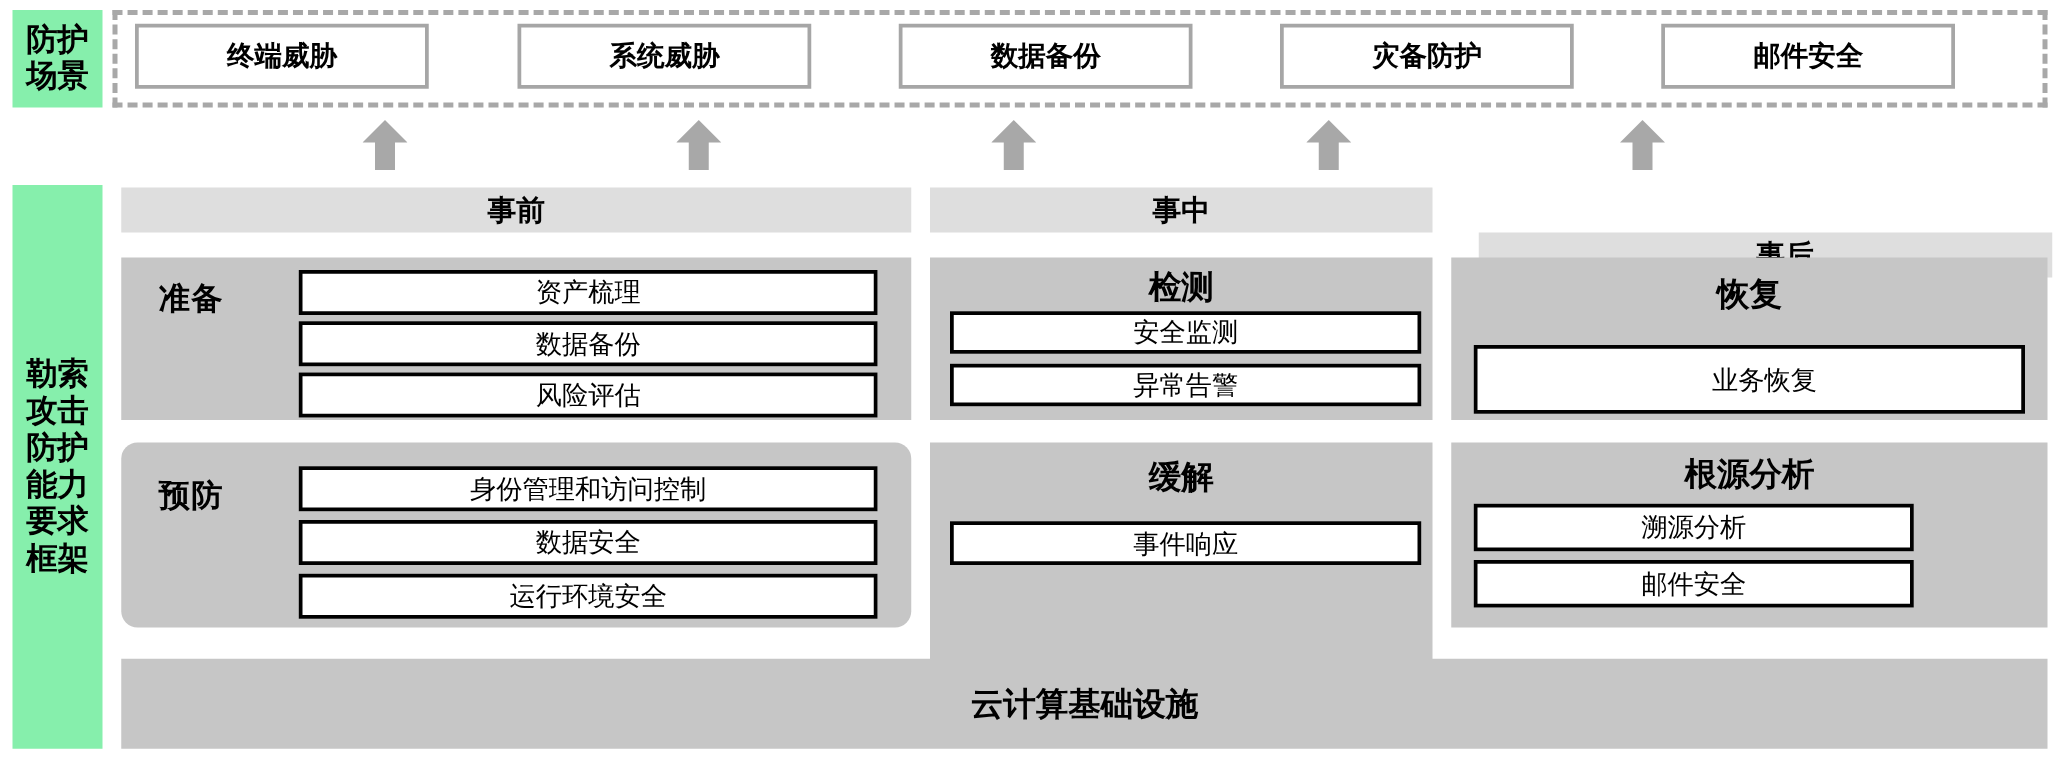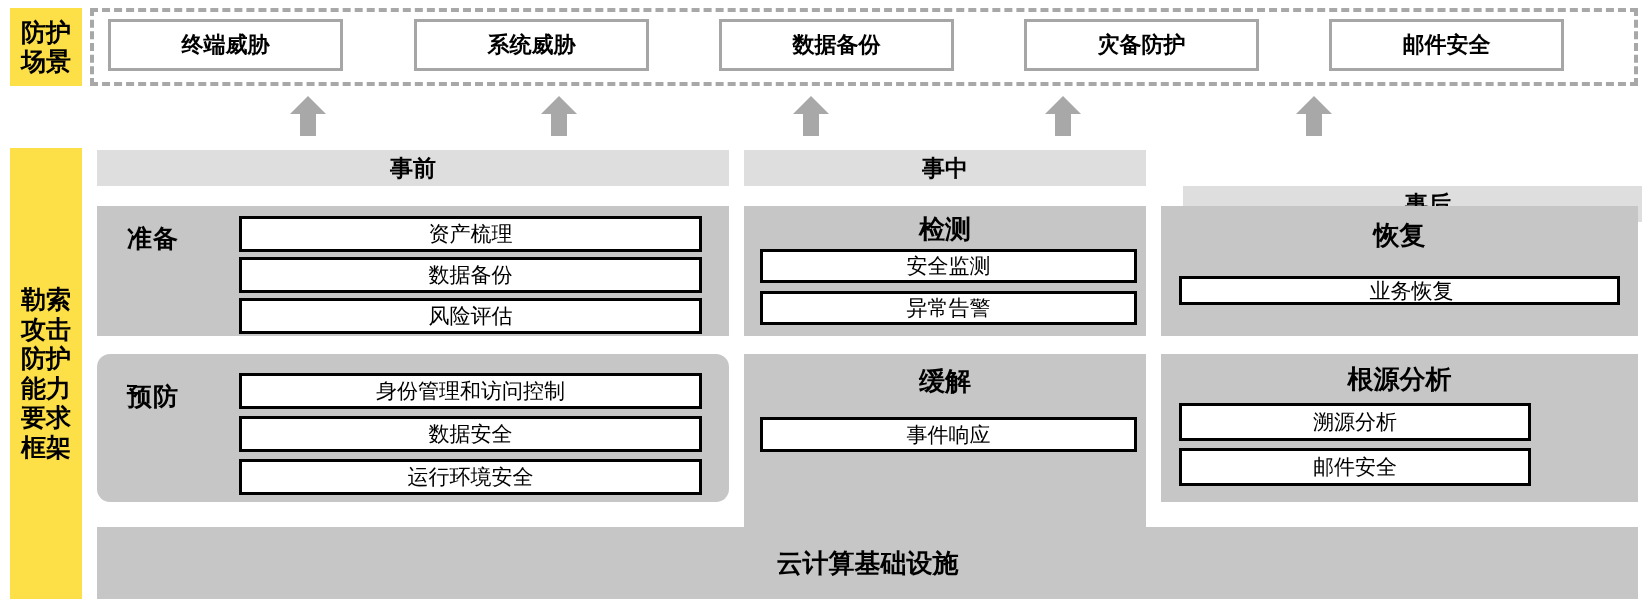--- a/index.html
+++ b/index.html
@@ -22,21 +22,21 @@
   .abs { position: absolute; box-sizing: border-box; }
   .ctr {
     display: flex;
     align-items: center;
     justify-content: center;
     text-align: center;
   }
 
   
   .side-label {
-    background: #fde047;
+    background: #86efac;
     color: #000000;
     font-weight: bold;
     line-height: 1.18;
   }
   .side-label .vtext {
     width: 2.1em;
     white-space: normal;
     word-break: break-all;
     text-align: center;
   }
@@ -206,21 +206,21 @@
     <div class="item-box" style="left:16px; top:43px; width:377px; height:34px;">
       <span>安全监测</span>
     </div>
     <div class="item-box" style="left:16px; top:85px; width:377px; height:34px;">
       <span>异常告警</span>
     </div>
   </div>
 
   <div class="abs cap-panel" style="left:1161px; top:206px; width:477px; height:130px;font-family:Liberation Serif, serif;">
     <div class="cap-title-center" style="top:12px;">恢复</div>
-    <div class="item-box" style="left:18px; top:70px; width:441px; height:29px;padding-left:24px;">
+    <div class="item-box" style="left:18px; top:70px; width:441px; height:55px;padding-left:24px;">
       <span>业务恢复</span>
     </div>
   </div>
 
   <div class="abs cap-panel" style="left:97px; top:354px; width:632px; height:148px;border-radius:13px;">
     <div class="cap-title-left" style="left:30px; top:26px;">预防</div>
     <div class="item-box" style="left:142px; top:19px; width:463px; height:36px;">
       <span>身份管理和访问控制</span>
     </div>
     <div class="item-box" style="left:142px; top:62px; width:463px; height:36px;">

